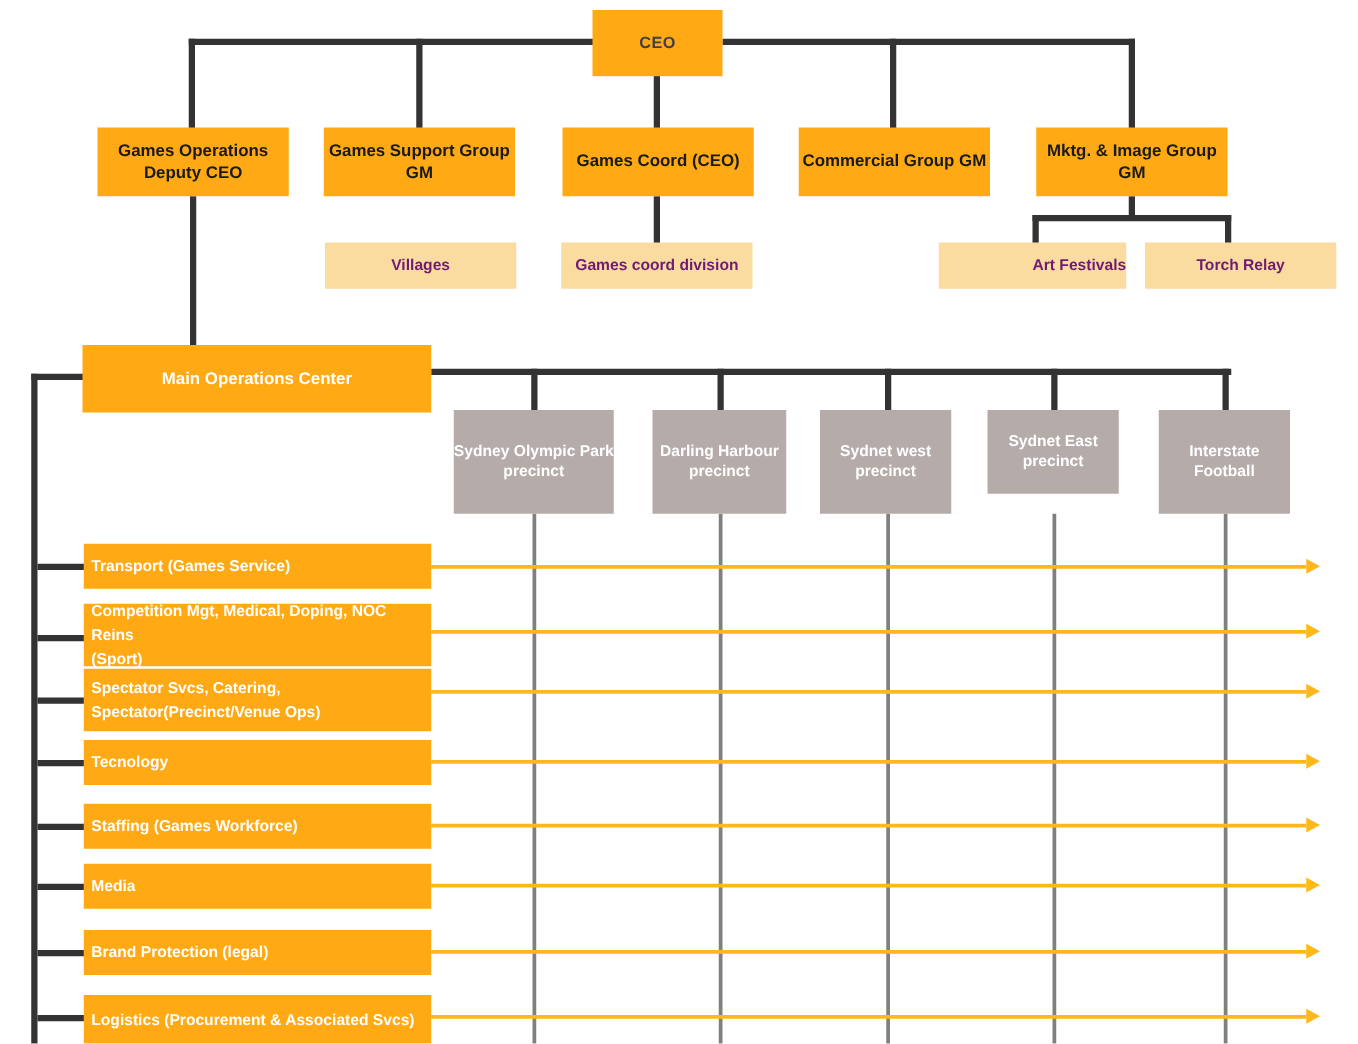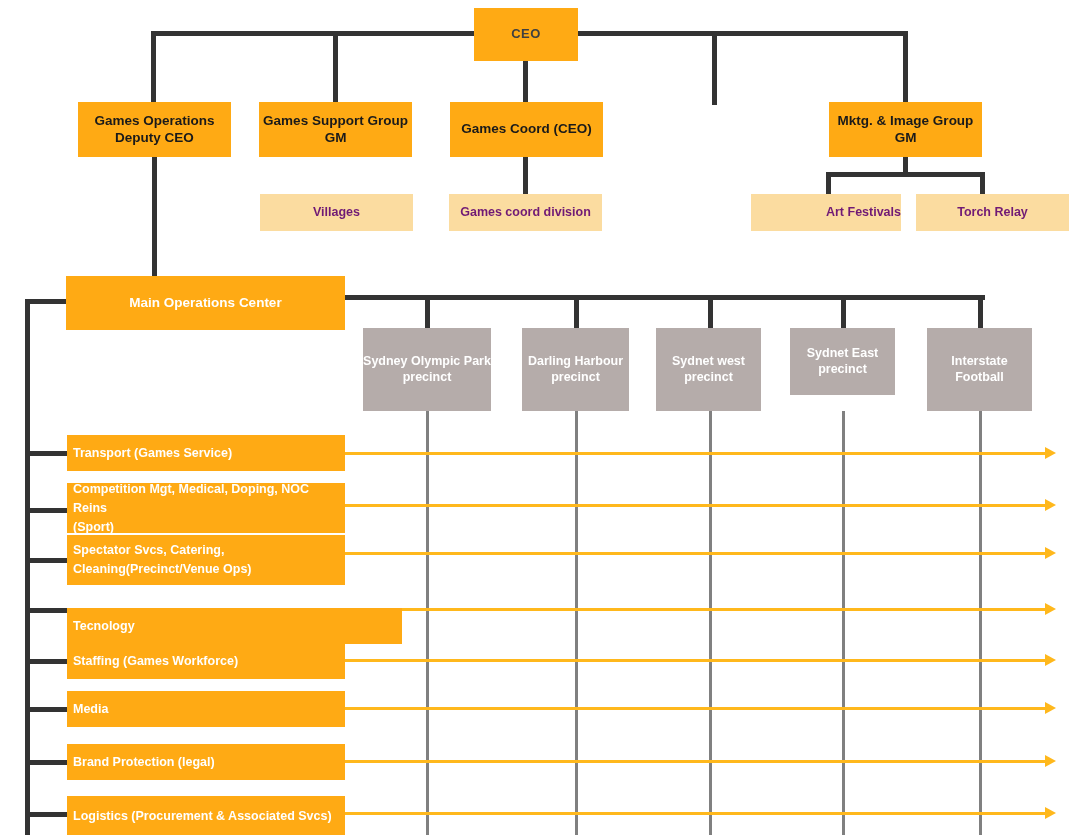--- a/index.html
+++ b/index.html
@@ -132,20 +132,26 @@
       <span class="fl">GM</span>
     </div>
   </div>
 
   <div class="node node-primary" style="left:450px; top:102px; width:153px; height:55px;">
     <div>
       <span class="fl">Games Coord (CEO)</span>
     </div>
   </div>
 
+  <div class="node node-primary" style="left:639px; top:102px; width:153px; height:55px;">
+    <div>
+      <span class="fl">Commercial Group</span>
+      <span class="fl">GM</span>
+    </div>
+  </div>
 
   <div class="node node-primary" style="left:829px; top:102px; width:153px; height:55px;">
     <div>
       <span class="fl">Mktg. &amp; Image Group</span>
       <span class="fl">GM</span>
     </div>
   </div>
 
   <div class="conn" style="left:523px; top:157px; width:5px; height:38px;"></div>
 
@@ -245,25 +251,25 @@
   <div class="node node-func" style="left:67px; top:483px; width:278px; height:50px;">
     <div class="func-inner">
       <span class="fl">Competition Mgt, Medical, Doping, NOC Reins</span>
       <span class="fl">(Sport)</span>
     </div>
   </div>
 
   <div class="node node-func" style="left:67px; top:535px; width:278px; height:50px;">
     <div class="func-inner">
       <span class="fl">Spectator Svcs, Catering,</span>
-      <span class="fl">Cleaning(Precinct/Venue Ops)</span>
-    </div>
-  </div>
-
-  <div class="node node-func" style="left:67px; top:608px; width:335px; height:36px;">
+      <span class="fl">Spectator(Precinct/Venue Ops)</span>
+    </div>
+  </div>
+
+  <div class="node node-func" style="left:67px; top:592px; width:278px; height:36px;">
     <div class="func-inner">
       <span class="fl">Tecnology</span>
     </div>
   </div>
 
   <div class="node node-func" style="left:67px; top:643px; width:278px; height:36px;">
     <div class="func-inner">
       <span class="fl">Staffing (Games Workforce)</span>
     </div>
   </div>

